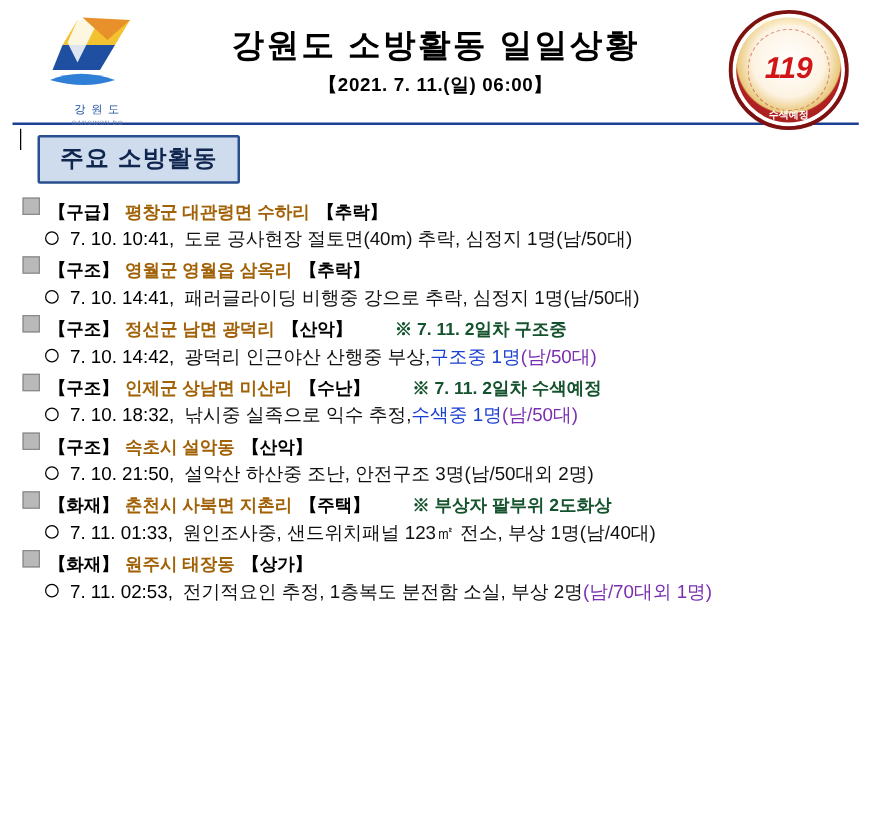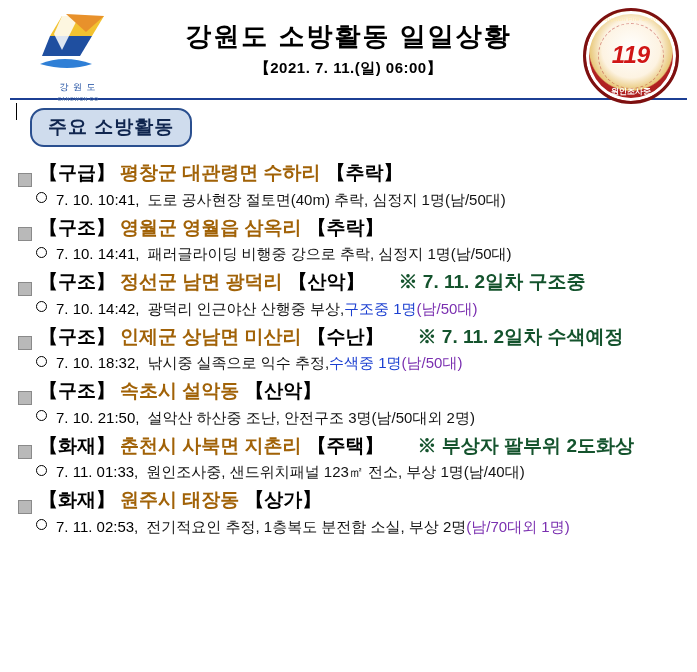--- a/index.html
+++ b/index.html
@@ -149,39 +149,39 @@
     height: 17px;
     background: #000;
   }
 
   
   .section-heading {
     margin: 2px 0 0 30px;
     display: inline-block;
     background: #cfdced;
     border: 2px solid #2a4f8f;
-    border-radius: 14px;
+    border-radius: 2px;
     padding: 4px 16px 5px 16px;
     font-size: 19px;
     font-weight: bold;
     color: #10264f;
     letter-spacing: 1px;
   }
 
   
   .entries {
     margin-top: 12px;
     padding-left: 18px;
   }
   .entry { margin-bottom: 2px; }
 
   .entry-title-row {
     display: flex;
-    align-items: flex-end;
-    font-size: 19px;
+    align-items: flex-start;
+    font-size: 14px;
     font-weight: bold;
     line-height: 1.5;
     white-space: nowrap;
   }
   .bullet-square {
     display: inline-block;
     width: 12px;
     height: 12px;
     background: #b9b9b9;
     border: 1px solid #8a8a8a;
@@ -248,21 +248,21 @@
 
     <div class="title-block">
       <div class="main-title">강원도 소방활동 일일상황</div>
       <div class="subtitle">【2021. 7. 11.(일) 06:00】</div>
     </div>
 
     <div class="logo-right">
       <div class="badge-ring"></div>
       <div class="badge-top">Gangwon Fire Service</div>
       <div class="badge-center">119</div>
-      <div class="badge-bottom">원인조사중</div>
+      <div class="badge-bottom">수색예정</div>
     </div>
 
   </div>
   <hr class="header-rule">
   <div class="caret-line">
     <span class="caret"></span>
   </div>
 </div>
 
 

